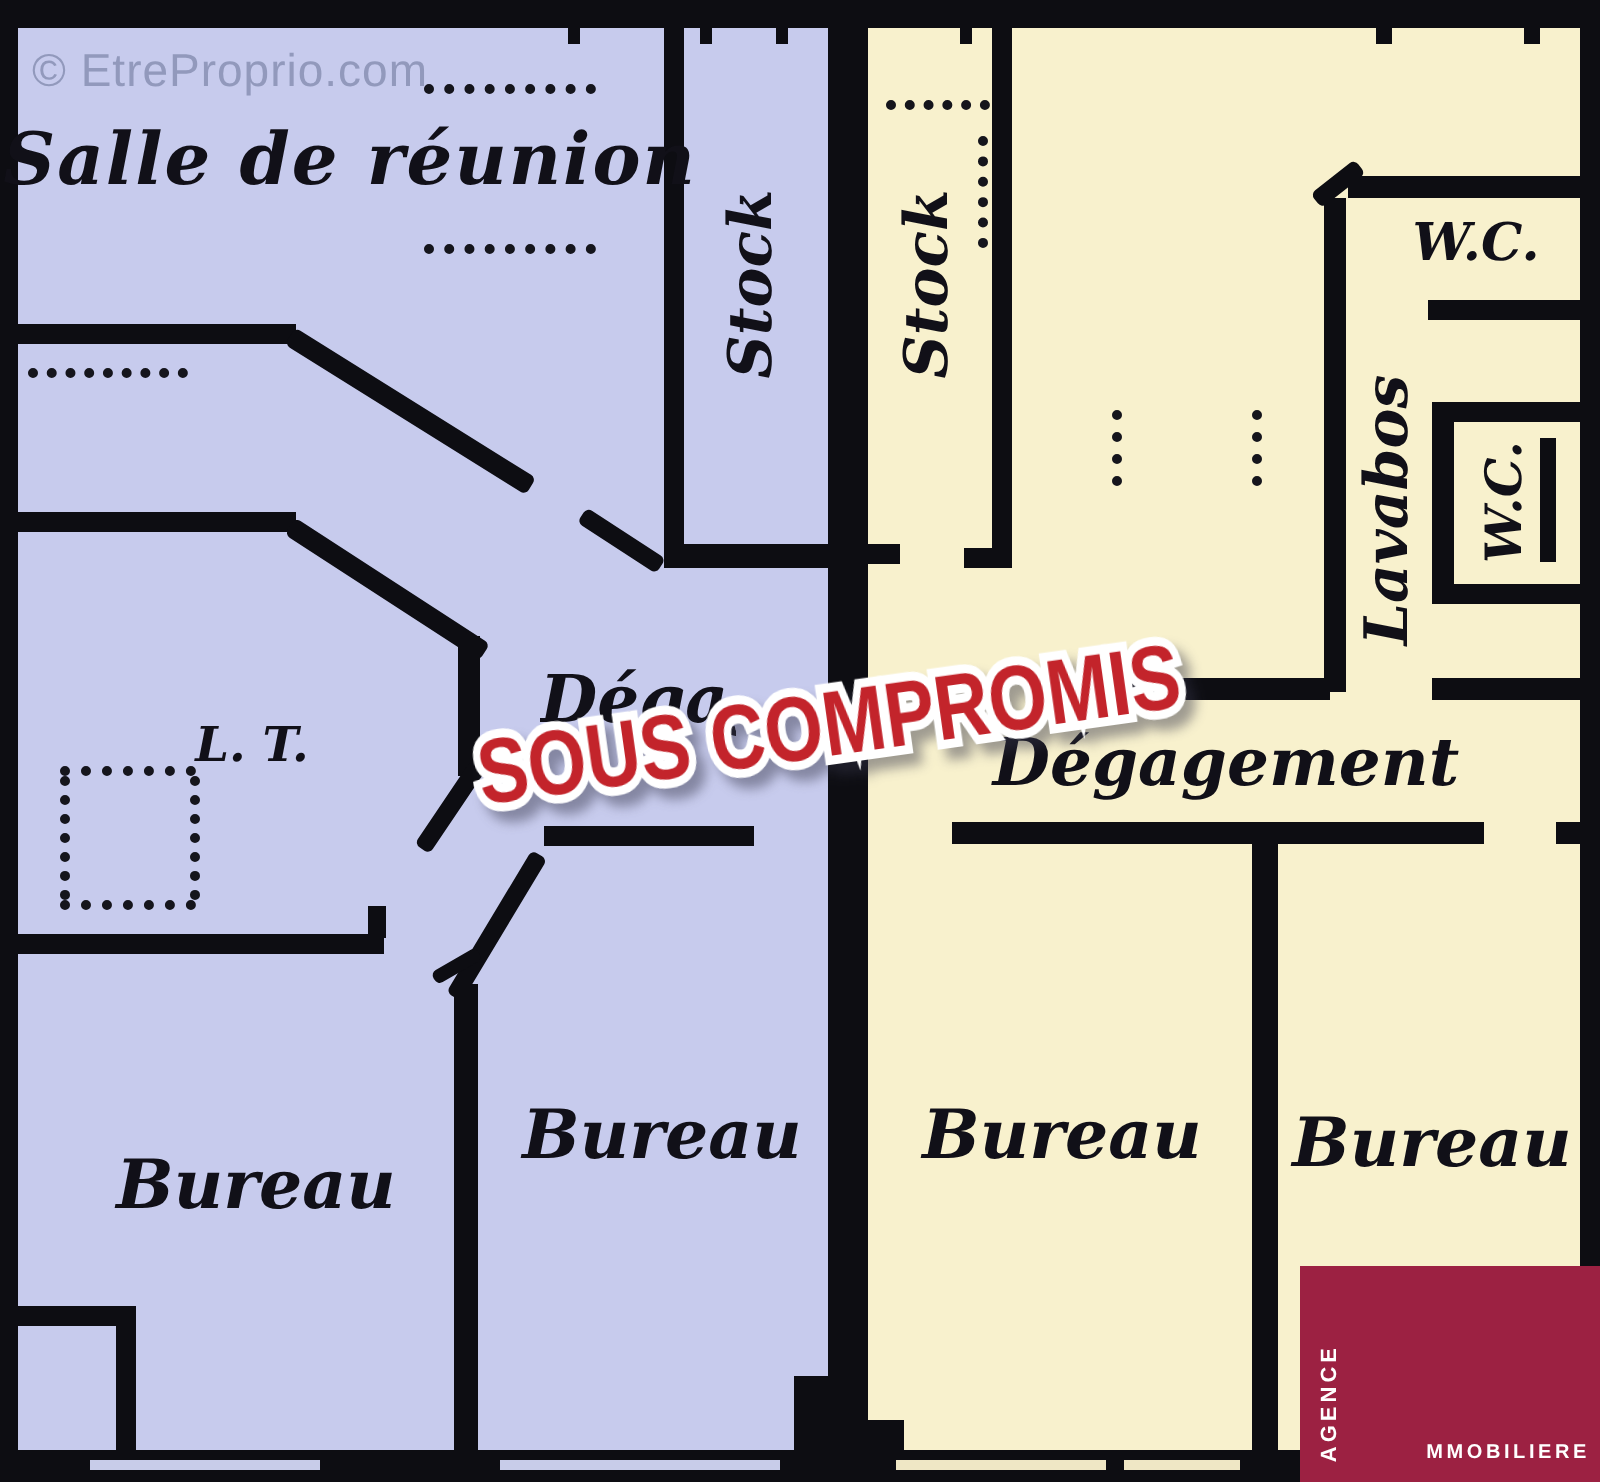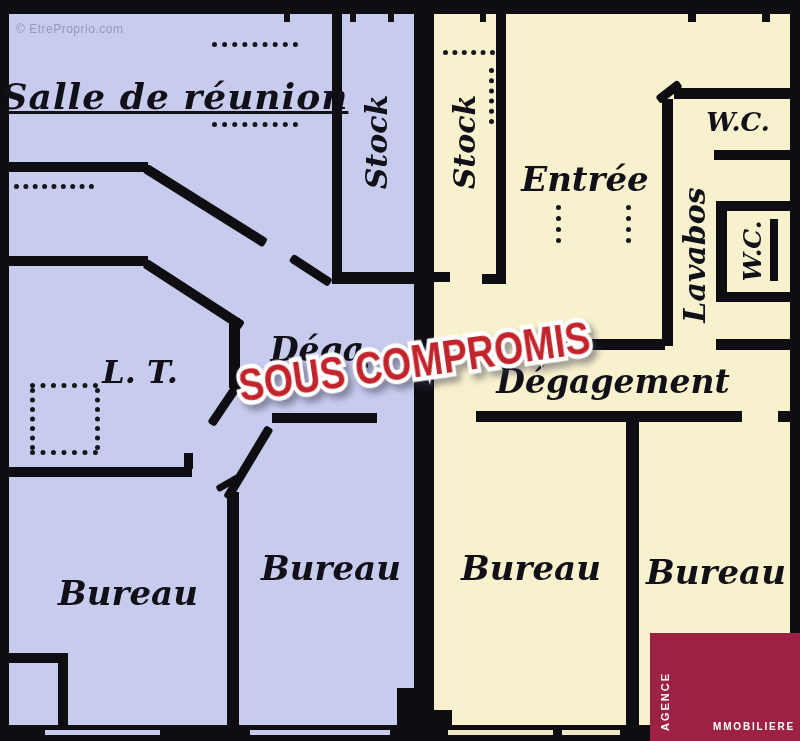--- a/index.html
+++ b/index.html
@@ -10,21 +10,21 @@
   .diag{position:absolute;background:#0d0d12;z-index:3;transform-origin:left center;border-radius:3px;}
   .dot-h{position:absolute;height:0;border-top:5px dotted #15151c;z-index:2;}
   .dot-v{position:absolute;width:0;border-left:5px dotted #15151c;z-index:2;}
   .win{position:absolute;height:5px;z-index:4;}
   .lbl{position:absolute;z-index:4;color:#111018;font-weight:bold;font-style:italic;
        white-space:nowrap;transform:translate(-50%,-50%);}
   .lbl.rot{transform:translate(-50%,-50%) rotate(-90deg);}
   .clip{position:absolute;z-index:4;overflow:hidden;}
   .clip span{font-size:33px;font-weight:bold;font-style:italic;color:#111018;white-space:nowrap;}
   #watermark{position:absolute;left:16px;top:22px;z-index:5;font-family:"Liberation Sans",sans-serif;
-       font-size:12px;color:rgba(110,120,155,0.6);letter-spacing:.5px;}
+       font-size:23px;color:rgba(110,120,155,0.6);letter-spacing:.5px;}
   #stamp{position:absolute;left:238px;top:338px;width:330px;height:60px;z-index:6;
        transform:rotate(-8deg);filter:drop-shadow(4px 6px 3px rgba(50,50,70,.45));}
   #stamp span{position:absolute;left:0;top:0;white-space:nowrap;
        font-family:"Liberation Sans",sans-serif;font-weight:800;font-size:41px;
        transform:scaleX(.92) scaleY(1.12);transform-origin:left top;}
   #stamp .back{-webkit-text-stroke:8px #ffffff;color:#fff;}
   #stamp .front{color:#c3242b;}
   #logo{position:absolute;left:650px;top:633px;width:150px;height:108px;z-index:7;
        font-family:"Liberation Sans",sans-serif;color:#fff;}
   #logo .agence{position:absolute;left:9px;bottom:10px;writing-mode:vertical-rl;
@@ -102,31 +102,30 @@
   <div class="w" style="left:388px;top:14px;width:6px;height:8px;"></div>
   <div class="w" style="left:480px;top:14px;width:6px;height:8px;"></div>
   <div class="w" style="left:688px;top:14px;width:8px;height:8px;"></div>
   <div class="w" style="left:762px;top:14px;width:8px;height:8px;"></div>
 
   <div class="win" style="left:45px;top:730px;width:115px;background:#c8cce9;"></div>
   <div class="win" style="left:250px;top:730px;width:140px;background:#c8cce9;"></div>
   <div class="win" style="left:448px;top:730px;width:105px;background:#efe7c5;"></div>
   <div class="win" style="left:562px;top:730px;width:58px;background:#efe7c5;"></div>
 
-  <div class="lbl" style="left:175px;top:96px;font-size:36px;letter-spacing:1px;text-decoration:underline;">Salle de réunion</div>
+  <div class="lbl" style="left:175px;top:80px;font-size:36px;letter-spacing:1px;">Salle de réunion</div>
   <div class="lbl rot" style="left:376px;top:142px;font-size:30px;">Stock</div>
-  <div class="lbl" style="left:140px;top:372px;font-size:32px;">L. T.</div>
+  <div class="lbl" style="left:126px;top:372px;font-size:24px;">L. T.</div>
   <div class="clip" style="left:270px;top:330px;width:98px;height:44px;">
     <span>Dégagement</span>
   </div>
   <div class="lbl" style="left:128px;top:593px;font-size:34px;">Bureau</div>
   <div class="lbl" style="left:331px;top:568px;font-size:34px;">Bureau</div>
 
   <div class="lbl rot" style="left:464px;top:142px;font-size:30px;">Stock</div>
-  <div class="lbl" style="left:585px;top:179px;font-size:34px;">Entrée</div>
   <div class="lbl" style="left:738px;top:122px;font-size:26px;">W.C.</div>
   <div class="lbl rot" style="left:694px;top:255px;font-size:30px;">Lavabos</div>
   <div class="lbl rot" style="left:752px;top:251px;font-size:25px;">W.C.</div>
   <div class="lbl" style="left:613px;top:381px;font-size:33px;">Dégagement</div>
   <div class="lbl" style="left:531px;top:568px;font-size:34px;">Bureau</div>
   <div class="lbl" style="left:716px;top:572px;font-size:34px;">Bureau</div>
 
   <div id="watermark">© EtreProprio.com</div>
 
   <div id="stamp">

